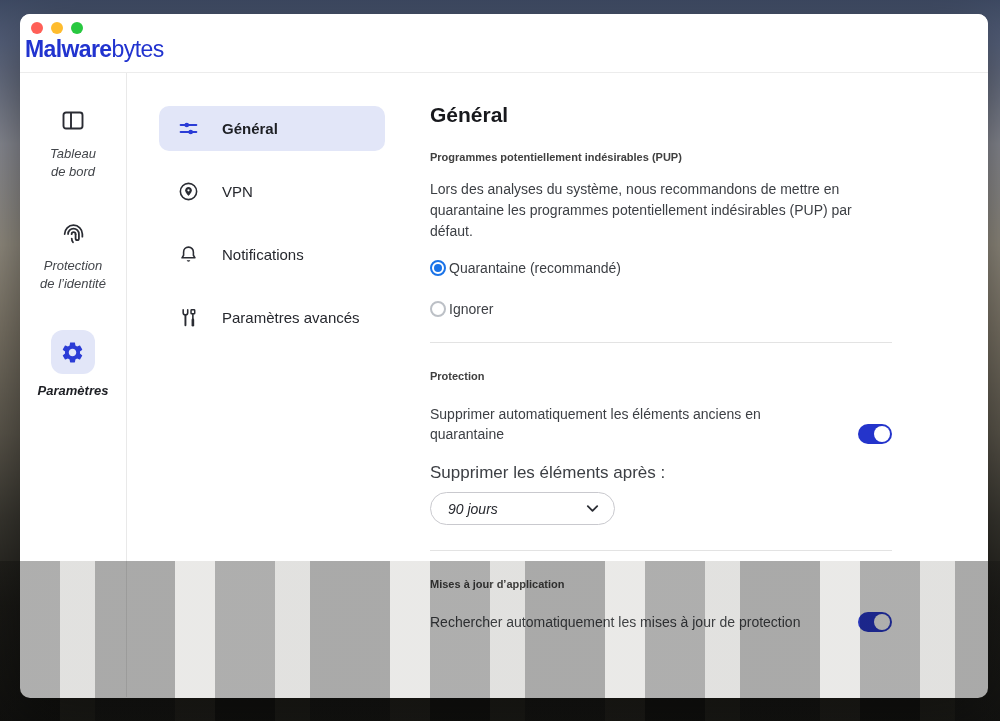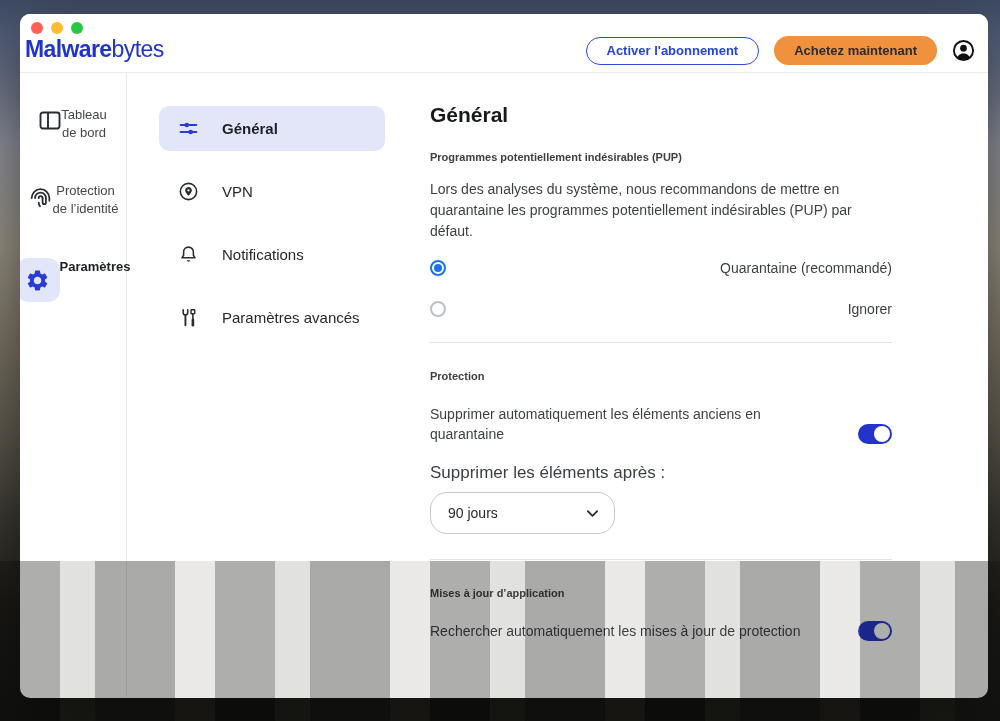--- a/index.html
+++ b/index.html
@@ -49,21 +49,21 @@
     height:29px; padding:0 20px; background:#f0913e; color:#2b2b2b;
   }
   .account { width:23px; height:23px; display:block; }
   
   .app-body { display:flex; height:624px; }
   
   .rail {
     width:107px; border-right:1px solid #e9e9e9; flex-shrink:0;
     display:flex; flex-direction:column; align-items:center; padding-top:33px;
   }
-  .rail-item { display:flex; flex-direction:row; margin-bottom:37px; cursor:pointer; }
+  .rail-item { display:flex; flex-direction:column; align-items:center; margin-bottom:37px; cursor:pointer;font-style:italic; }
   .rail-icon { height:28px; display:flex; align-items:center; justify-content:center; margin-bottom:11px; }
   .rail-label { font-size:13px; line-height:18px; color:#43464b; text-align:center; }
   .rail-item.selected .rail-label { font-weight:700; color:#1d1f24; }
   .icon-tile {
     width:44px; height:44px; border-radius:12px; background:#e2e6f8;
     display:flex; align-items:center; justify-content:center;
   }
   .rail-item.selected .rail-icon { height:44px; margin-bottom:8px; }
   
   .submenu { width:268px; flex-shrink:0; padding:33px 0 0 32px; }
@@ -73,39 +73,39 @@
   }
   .menu-item.selected { background:#e2e6f8; }
   .menu-label { font-size:15px; color:#26282e; }
   .menu-item.selected .menu-label { font-weight:700; color:#1d1f24; }
   
   .content { flex:1; padding:30px 0 0 35px; }
   .content > * { width:462px; }
   .page-title { font-size:21px; font-weight:700; color:#17181c; margin-bottom:24px; }
   .section-h { font-size:11px; font-weight:700; color:#404040; }
   .pup-desc { font-size:14px; line-height:21px; color:#3c3f44; margin:16px 0 17px; }
-  .radio-row { display:flex; align-items:center; gap:13px; height:18px; margin-bottom:23px; cursor:pointer;justify-content:space-between; }
+  .radio-row { display:flex; align-items:center; gap:3px; height:18px; margin-bottom:23px; cursor:pointer; }
   .radio { width:16px; height:16px; border-radius:50%; position:relative; flex-shrink:0; }
   .radio.on  { border:2px solid #1a73e8; }
   .radio.on::after { content:""; position:absolute; left:2px; top:2px; width:8px; height:8px; border-radius:50%; background:#1a73e8; }
   .radio.off { border:2px solid #bcc0c6; }
   .radio-label { font-size:14px; color:#3c3f44; }
   .divider { height:1px; background:#e3e3e3; border:none; }
   .sec-quarantine .section-h { margin-top:27px; }
   .toggle-row { display:flex; justify-content:space-between; align-items:flex-end; margin-top:22px; }
   .toggle-row.top-align { align-items:flex-start; }
   .toggle-row.top-align .toggle { margin-top:1px; }
   .toggle-label { font-size:14px; line-height:20px; color:#3c3f44; max-width:408px; }
   .toggle { width:34px; height:20px; border-radius:10px; background:#2434cb; position:relative; flex-shrink:0; cursor:pointer; }
   .toggle::after { content:""; position:absolute; top:2px; right:2px; width:16px; height:16px; border-radius:50%; background:#fff; }
   .select-label { font-size:17px; color:#3c3f44; margin-top:19px; }
   .select-box {
-    margin-top:9px; width:185px; height:42px; border:1px solid #c9c9ce; border-radius:17px;
+    margin-top:9px; width:185px; height:33px; border:1px solid #c9c9ce; border-radius:17px;
     display:flex; align-items:center; justify-content:space-between; padding:0 14px 0 17px;
-    background:#fff; cursor:pointer;
+    background:#fff; cursor:pointer;font-style:italic;
   }
   .select-value { font-size:14px; color:#26282e; }
   .d1 { margin-top:24px; }
   .d2 { margin-top:25px; }
   .sec-updates .section-h { margin-top:27px; }
   .last-row { margin-top:22px; }
   svg { display:block; }
 </style>
 </head>
 <body>
@@ -113,38 +113,20 @@
 <div class="desktop">
   <div class="window">
 
     <div class="header">
       <div class="traffic-lights">
         <span class="tl tl-red"></span>
         <span class="tl tl-yellow"></span>
         <span class="tl tl-green"></span>
       </div>
       <div class="logo"><span class="b">Malware</span><span class="l">bytes</span></div>
-      <div class="header-actions">
-        <button class="btn btn-outline">Activer l'abonnement</button>
-        <button class="btn btn-orange">Achetez maintenant</button>
-        <span class="account">
-          <svg width="23" height="23" viewBox="0 0 24 24">
-            <defs>
-                <clipPath id="acct">
-                  <circle cx="12" cy="12" r="10"></circle>
-                </clipPath>
-              </defs>
-            <circle cx="12" cy="12" r="10" fill="none" stroke="#111" stroke-width="2"></circle>
-            <g clip-path="url(#acct)">
-              <circle cx="12" cy="9.6" r="3.5" fill="#111"></circle>
-              <path d="M4.5,21 c1.3,-4.2 4.4,-6 7.5,-6 s6.2,1.8 7.5,6 z" fill="#111"></path>
-            </g>
-          </svg>
-        </span>
-      </div>
     </div>
 
     <div class="app-body">
 
       <nav class="rail">
         <div class="rail-item">
           <div class="rail-icon">
             <svg width="22" height="19" viewBox="0 0 22 19">
               <rect x="1.5" y="1.5" width="19" height="16" rx="2.5" fill="none" stroke="#2a2c33" stroke-width="1.9"></rect>
               <line x1="9" y1="1.5" x2="9" y2="17.5" stroke="#2a2c33" stroke-width="1.9"></line>

